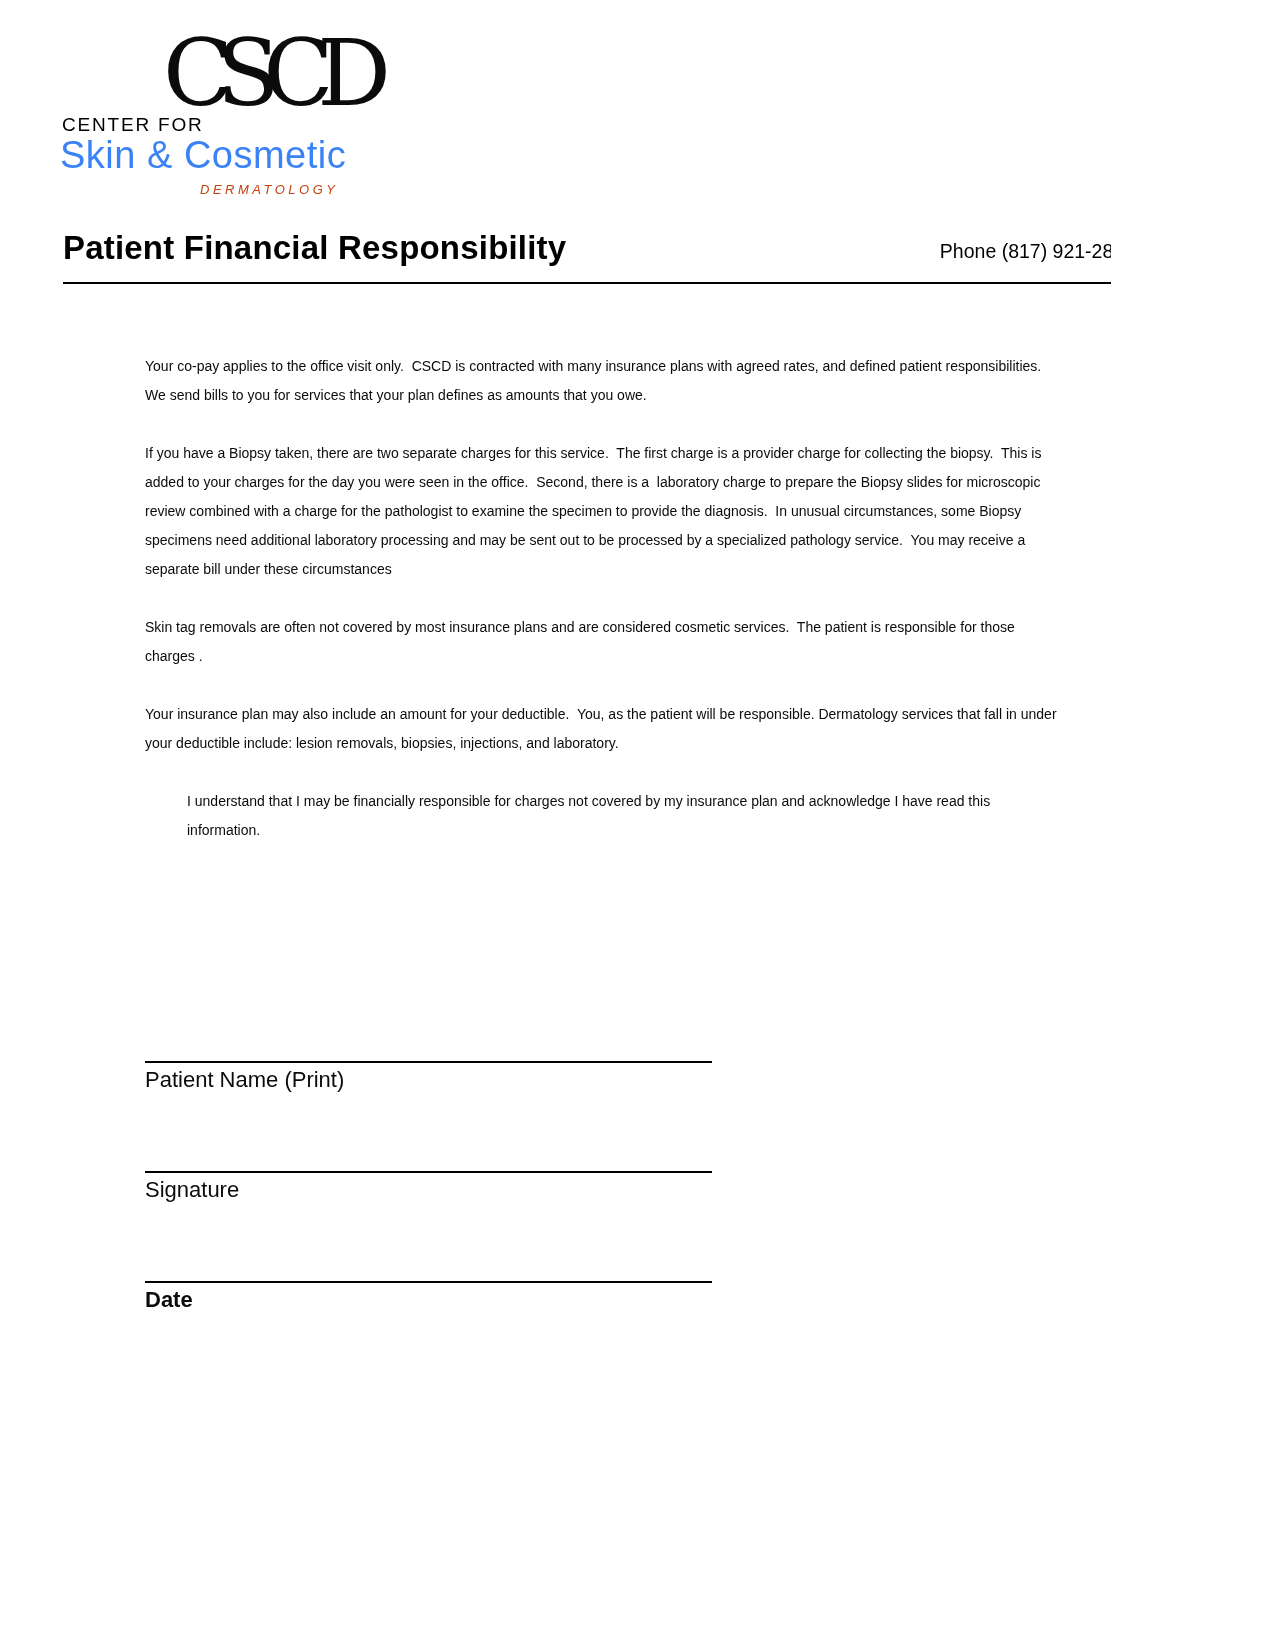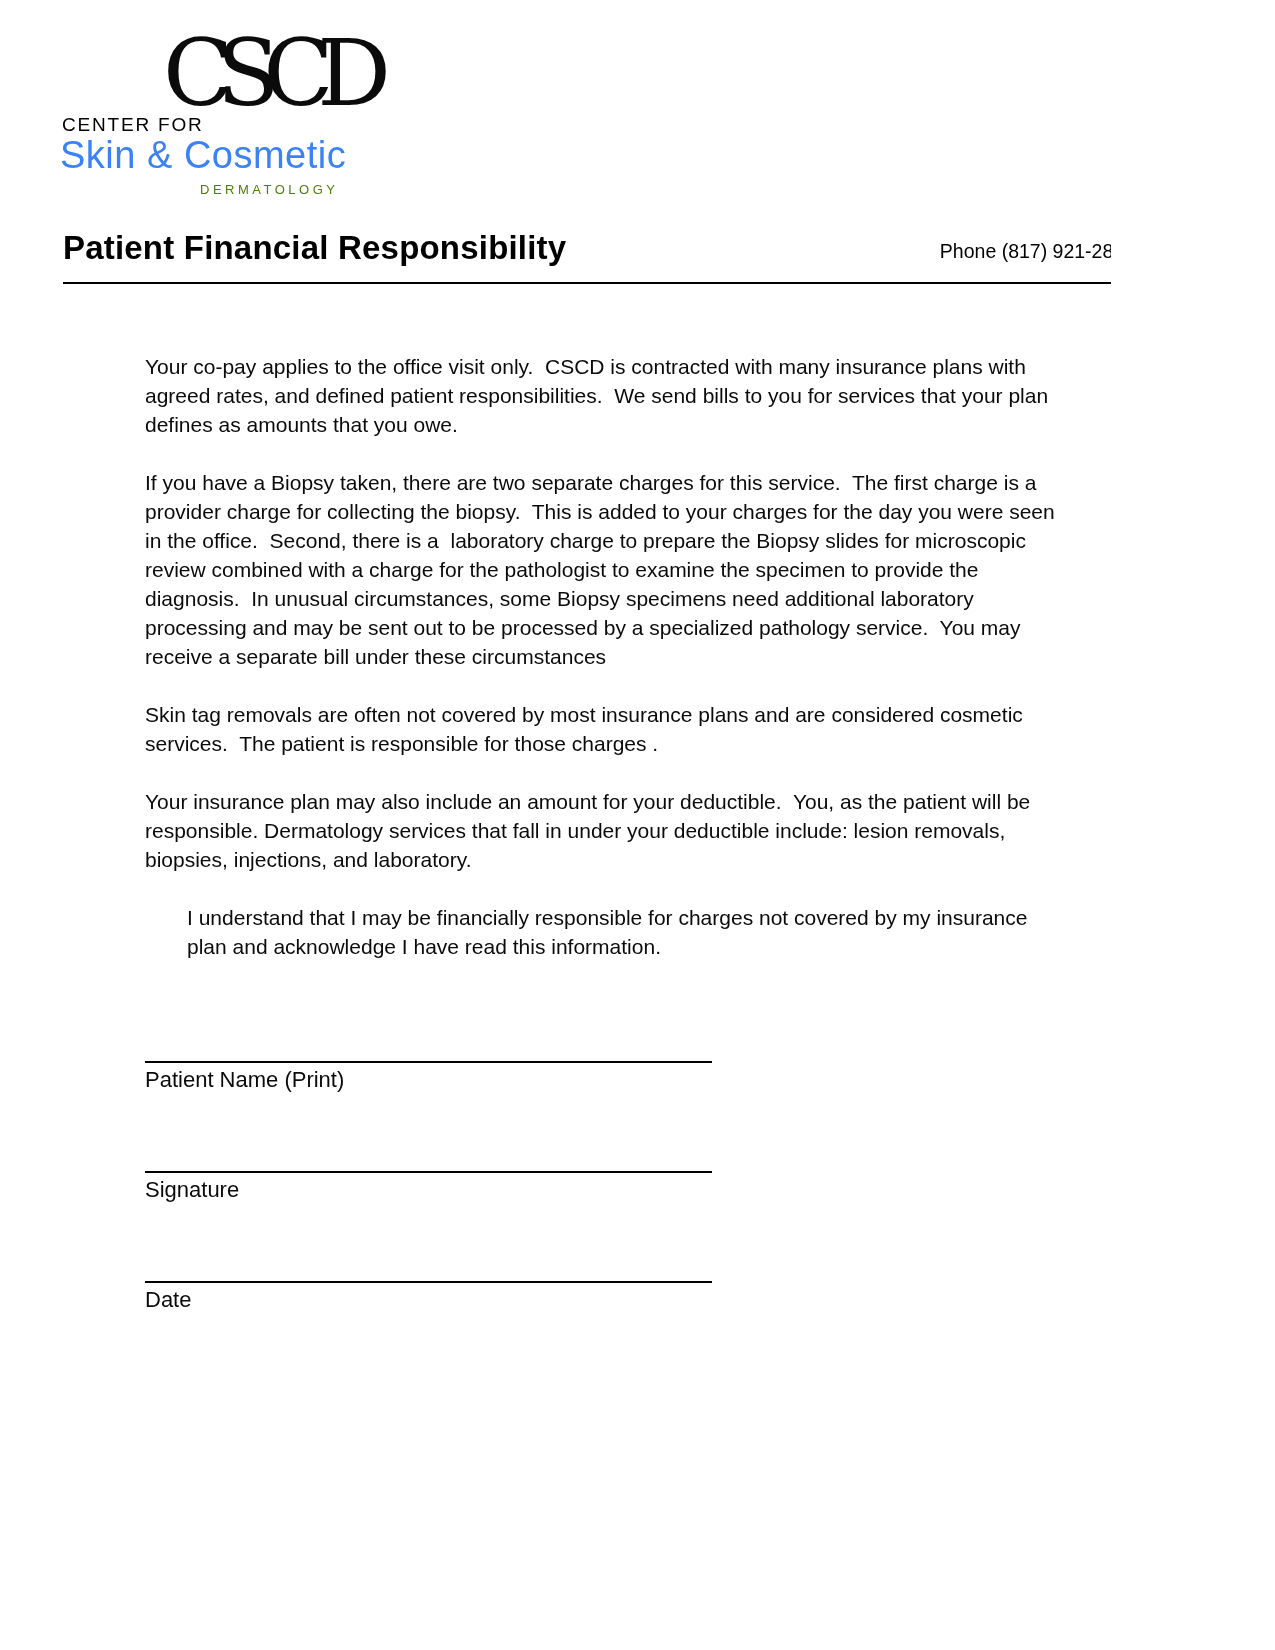--- a/index.html
+++ b/index.html
@@ -53,21 +53,22 @@
     letter-spacing: 0.5px;
     color: #3b82f6;
     white-space: nowrap;
   }
   .logo-derm {
     position: absolute;
     left: 140px;
     top: 124px;
     font-size: 13px;
     letter-spacing: 3.5px;
-    color: #4d7c0f;
+    color: #c2410c;
+    font-style: italic;
   }
 
   
   .header {
     position: absolute;
     left: 63px;
     top: 224px;
     width: 1072px;
     display: flex;
     justify-content: space-between;
@@ -98,39 +99,39 @@
 
   
   .content {
     position: absolute;
     left: 145px;
     top: 352px;
     width: 915px;
   }
   .content p {
     margin: 0 0 29px 0;
-    font-size: 21px;
+    font-size: 14px;
     line-height: 29px;
     white-space: pre-wrap;
     color: #0b0b0b;
   }
   .content p.ack {
     margin-top: 26px;
     margin-left: 42px;
   }
 
   
   .sig-block {
     position: absolute;
     left: 145px;
     width: 567px;
   }
   .sig-block.sig1 { top: 1061px; }
   .sig-block.sig2 { top: 1171px; }
-  .sig-block.sig3 { top: 1281px; }
+  .sig-block.sig3 { top: 1281px; font-weight: bold; }
   .sig-line {
     width: 567px;
     height: 0;
     border-top: 2px solid #000;
   }
   .sig-label {
     padding-top: 3px;
     font-size: 22px;
     line-height: 28px;
     color: #0b0b0b;

